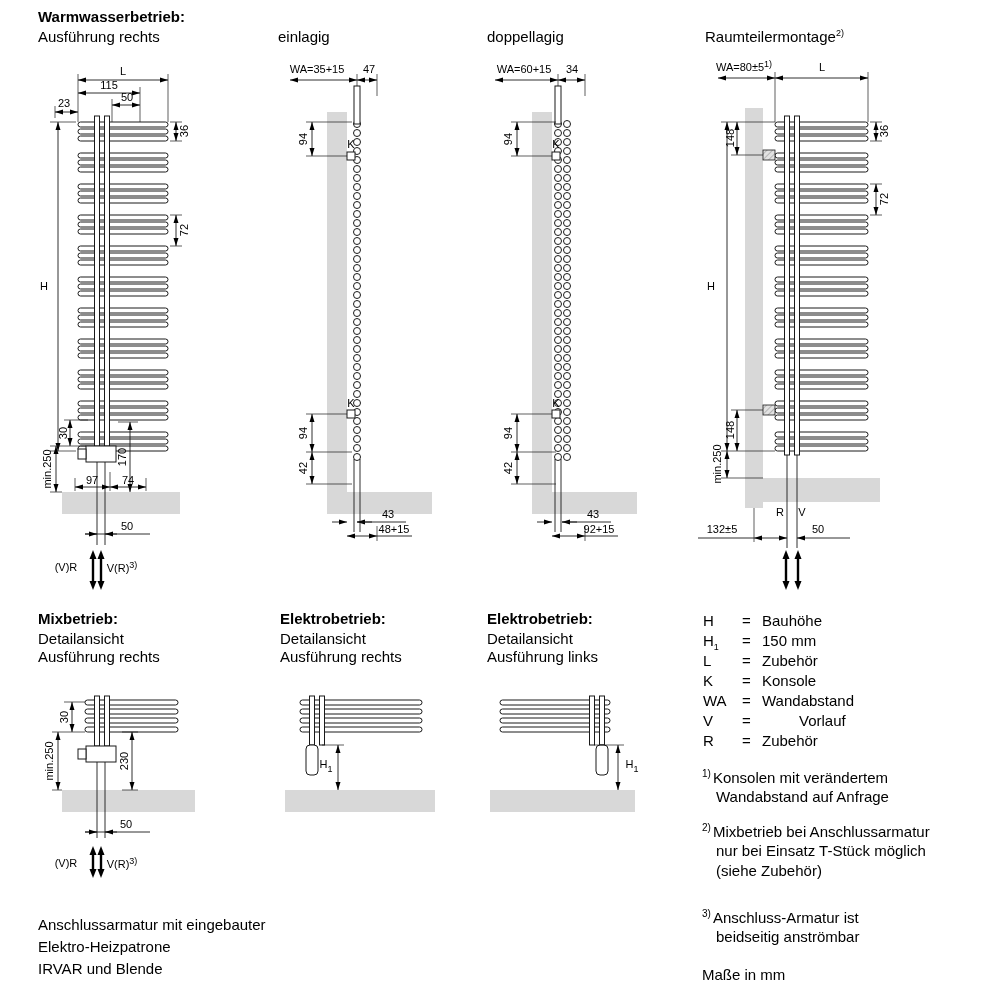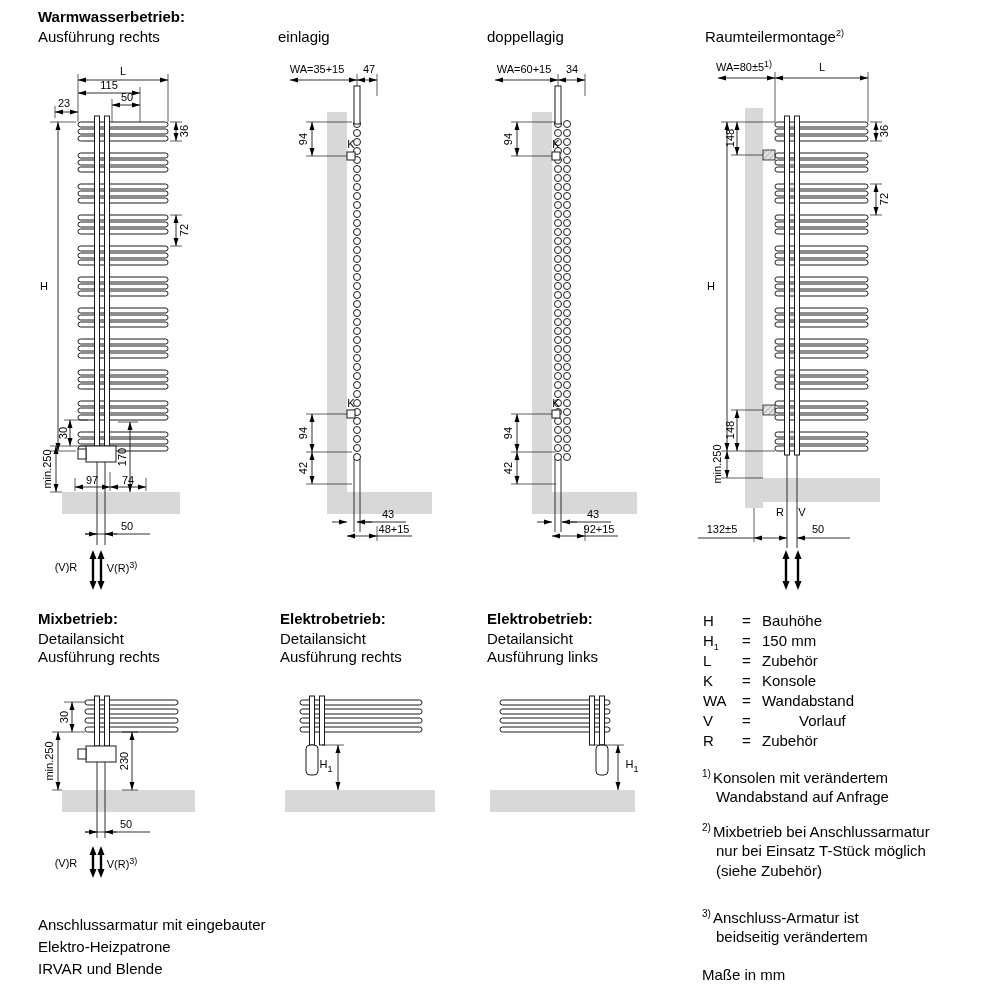--- a/index.html
+++ b/index.html
@@ -570,21 +570,21 @@
 
 <div>
   <span class="txt" style="left:702px;top:768px"><span class="fnsup">1)</span><span>Konsolen mit verändertem</span></span>
   <span class="txt" style="left:716px;top:788px">Wandabstand auf Anfrage</span>
 
   <span class="txt" style="left:702px;top:822px"><span class="fnsup">2)</span><span>Mixbetrieb bei Anschlussarmatur</span></span>
   <span class="txt" style="left:716px;top:842px">nur bei Einsatz T-Stück möglich</span>
   <span class="txt" style="left:716px;top:862px">(siehe Zubehör)</span>
 
   <span class="txt" style="left:702px;top:908px"><span class="fnsup">3)</span><span>Anschluss-Armatur ist</span></span>
-  <span class="txt" style="left:716px;top:928px">beidseitig verändertem</span>
+  <span class="txt" style="left:716px;top:928px">beidseitig anströmbar</span>
 
   <span class="txt" style="left:702px;top:966px">Maße in mm</span>
 </div>
 
 <div>
   <span class="txt" style="left:38px;top:916px">Anschlussarmatur mit eingebauter</span>
   <span class="txt" style="left:38px;top:938px">Elektro-Heizpatrone</span>
   <span class="txt" style="left:38px;top:960px">IRVAR und Blende</span>
 </div>
 

